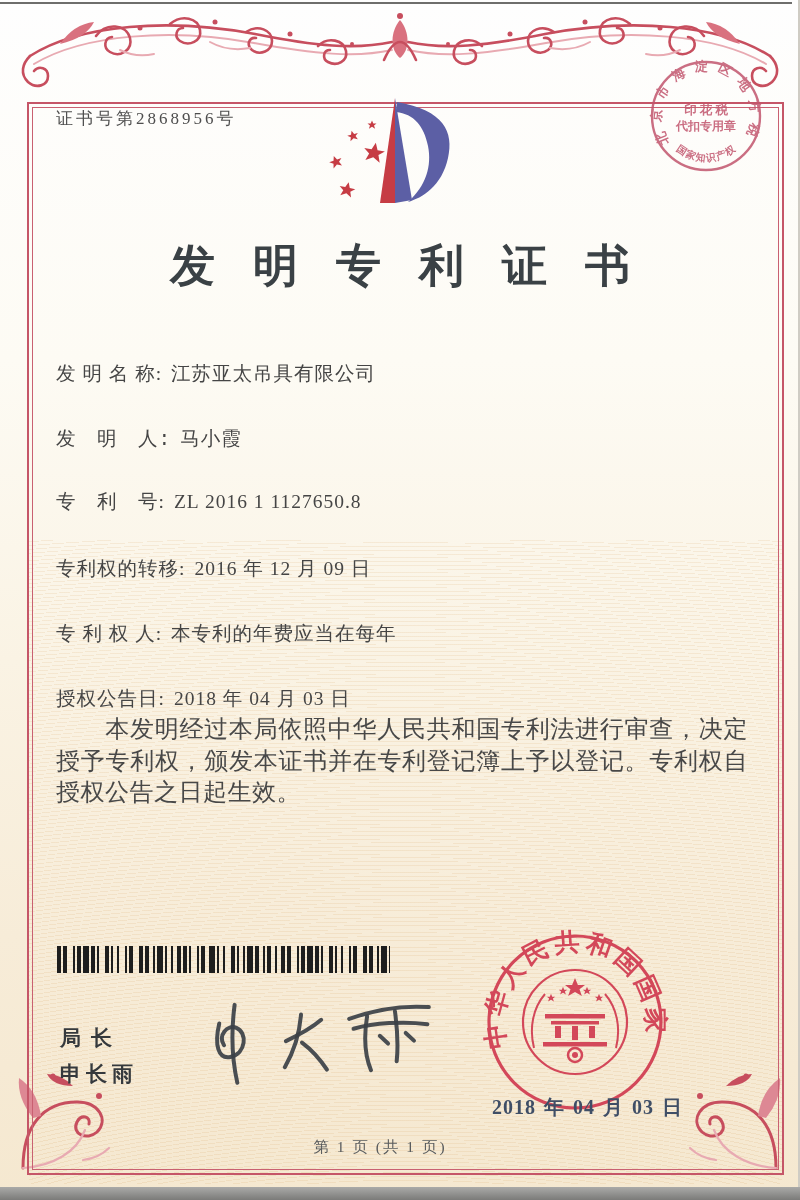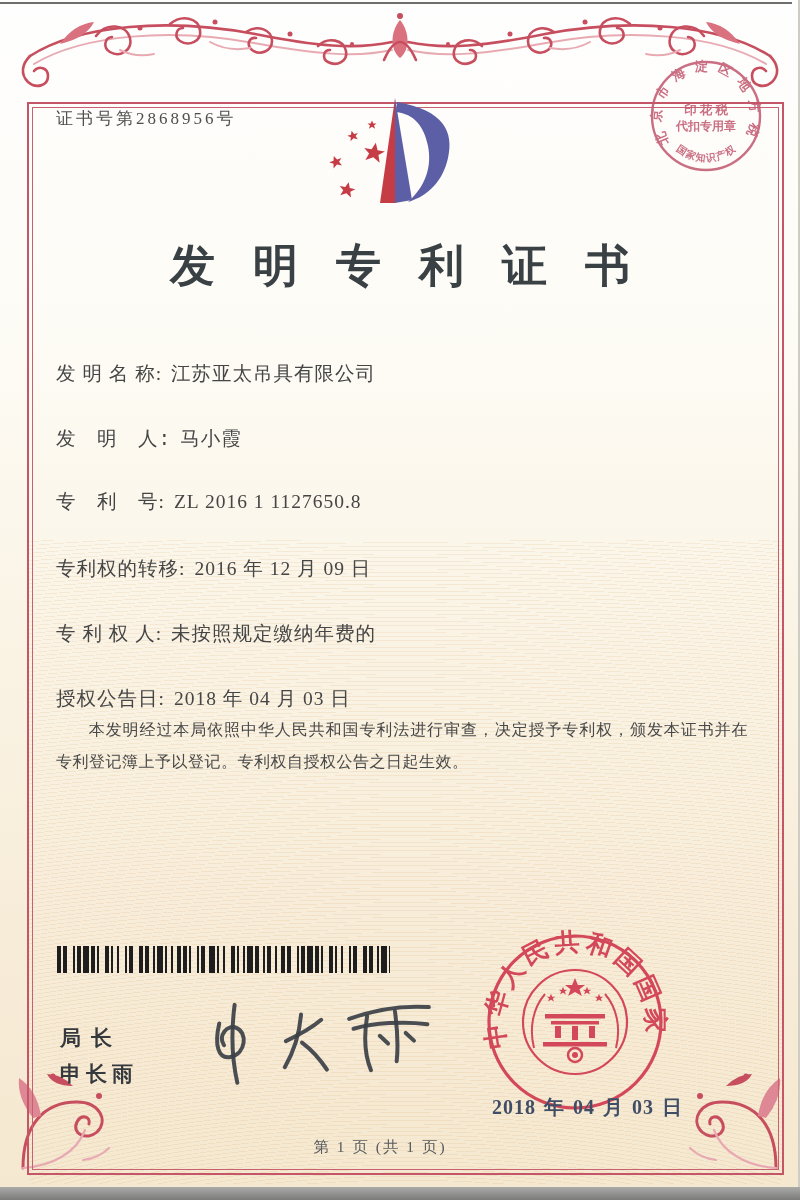--- a/index.html
+++ b/index.html
@@ -40,21 +40,21 @@
   .logo{left:322px;top:92px;width:150px;height:122px;}
   .tax-seal{left:645px;top:55px;width:122px;height:122px;opacity:.85;}
 
   .title{left:0;right:0;top:236px;text-align:center;font-size:45px;font-weight:600;
          color:#3a4145;letter-spacing:38px;text-indent:38px;}
 
   .field{left:56px;right:60px;font-size:19.5px;color:#454545;letter-spacing:1px;white-space:pre;}
   .f0{top:360px;} .fx1{top:425px;font-family:Liberation Mono, monospace;} .fx2{top:466px;margin-top:22px;} .fx3{top:555px;} .fx4{top:620px;} .fx5{top:685px;}
   .field .val{margin-left:9px;}
 
-  .paras{left:56px;top:714px;width:692px;font-size:16px;line-height:31.5px;
+  .paras{left:56px;top:714px;width:692px;font-size:24px;line-height:31.5px;
          color:#484848;letter-spacing:.5px;text-align:justify;}
   .paras p{margin:0;text-indent:2.05em;}
 
   .barcode{left:57px;top:946px;width:333px;height:27px;display:flex;overflow:hidden;}
   .barcode i{display:block;height:100%;flex:0 0 auto;}
 
   .signer-title{left:60px;top:1024px;font-family:"Liberation Sans","DejaVu Sans",sans-serif;
         font-weight:bold;font-size:21px;letter-spacing:10px;color:#35393d;}
   .signer-name{left:60px;top:1060px;font-family:"Liberation Sans","DejaVu Sans",sans-serif;
         font-weight:bold;font-size:21px;letter-spacing:5px;color:#35393d;}
@@ -160,21 +160,21 @@
   <text class="taxtext" font-size="12.5" x="0" y="-2" text-anchor="middle">印 花 税</text>
   <text class="taxtext" font-size="12" x="0" y="14" text-anchor="middle">代扣专用章</text>
 </svg>
 
 <div class="abs title">发明专利证书</div>
 
 <div class="abs field f0"><span>发 明 名 称:</span><span class="val">江苏亚太吊具有限公司</span></div>
 <div class="abs field fx1"><span>发　明　人:</span><span class="val">马小霞</span></div>
 <div class="abs field fx2"><span>专　利　号:</span><span class="val">ZL 2016 1 1127650.8</span></div>
 <div class="abs field fx3"><span>专利权的转移:</span><span class="val">2016 年 12 月 09 日</span></div>
-<div class="abs field fx4"><span>专 利 权 人:</span><span class="val">未按照规定缴纳年费的</span></div>
+<div class="abs field fx4"><span>专 利 权 人:</span><span class="val">本专利的年费应当在每年</span></div>
 <div class="abs field fx5"><span>授权公告日:</span><span class="val">2018 年 04 月 03 日</span></div>
 
 <div class="abs paras">
   <p>本发明经过本局依照中华人民共和国专利法进行审查，决定授予专利权，颁发本证书并在专利登记簿上予以登记。专利权自授权公告之日起生效。</p>
 </div>
 
 <div class="abs barcode">
     <i style="width:4px;background:#1e1e1e"></i>
     <i style="width:2px"></i>
     <i style="width:4px;background:#1e1e1e"></i>

